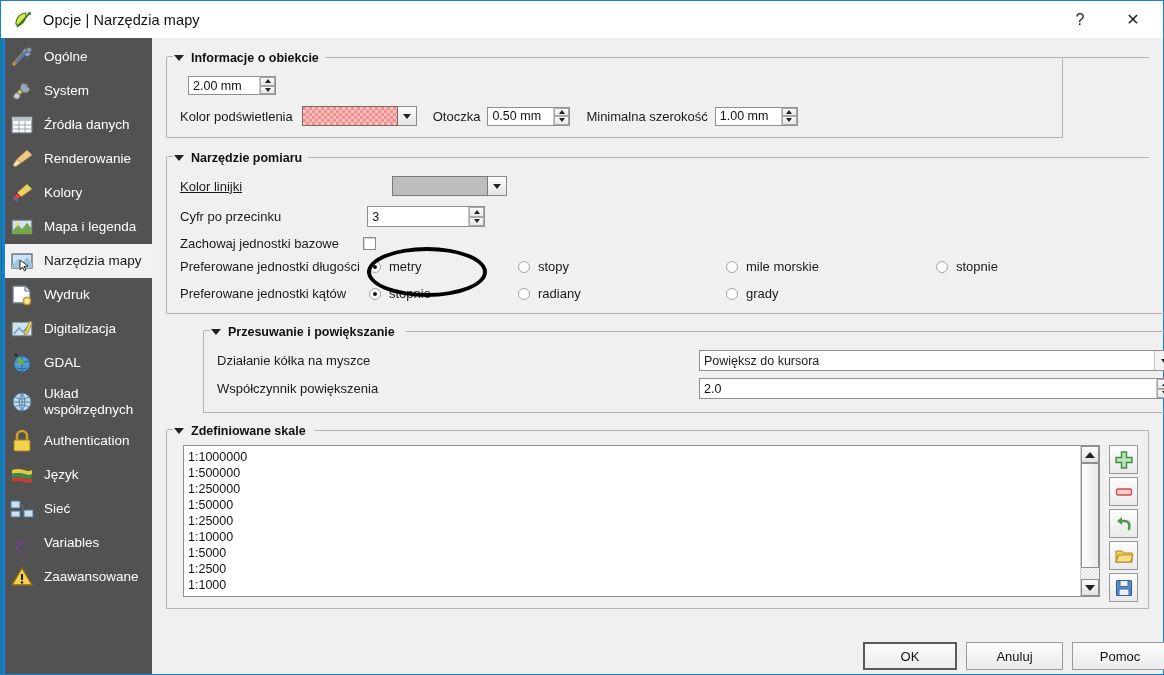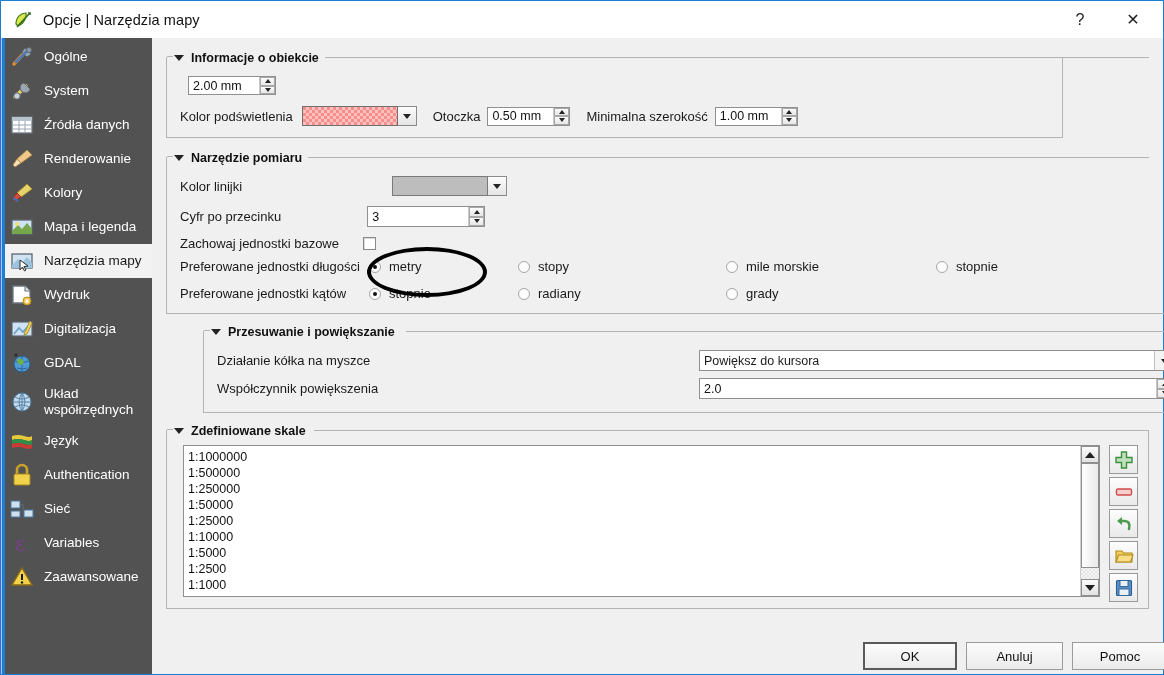--- a/index.html
+++ b/index.html
@@ -3,21 +3,21 @@
 <meta charset="utf-8">
 <style>
   html,body{margin:0;padding:0;}
   body{
     width:1164px;height:675px;overflow:hidden;
     font-family:"Liberation Sans", sans-serif;
     font-size:13px;color:#1a1a1a;
     background:#f0f0f0;
   }
   #app{position:relative;width:1164px;height:675px;
-       box-sizing:border-box;border:1px solid #1a7fd4;background:#c4b5fd;}
+       box-sizing:border-box;border:1px solid #1a7fd4;background:#0f766e;}
 
   
   .titlebar{position:absolute;left:0;top:0;width:1162px;height:37px;
             background:#ffffff;display:flex;align-items:center;box-sizing:border-box;}
   .title-icon{width:22px;height:22px;margin-left:11px;margin-right:9px;position:relative;flex:none;}
   .title-text{font-size:14.5px;color:#111;letter-spacing:.1px;}
   .tb-btns{margin-left:auto;display:flex;height:37px;}
   .tb-btn{width:46px;height:37px;display:flex;align-items:center;justify-content:center;
           font-size:16px;color:#222;}
   .tb-btn.close{width:60px;}
@@ -263,36 +263,36 @@
           <circle cx="13" cy="13" r="9" fill="#c3d8e8" stroke="#4a7ba5"></circle>
           <path d="M4 13 H22 M13 4 V22 M6 8 q7 4 14 0 M6 18 q7 -4 14 0 M13 4 q-6 9 0 18 M13 4 q6 9 0 18" stroke="#4a7ba5" stroke-width=".9" fill="none"></path>
         </svg>
       </span>
       <span class="side-lbl" style="white-space:pre-line;">Układ współrzędnych</span>
     </div>
 
     <div class="side-item">
       <span class="side-ico">
         <svg width="26" height="26" viewBox="0 0 26 26">
+          <path d="M8 12 V8 a5 5 0 0 1 10 0 v4" stroke="#c9a227" stroke-width="2.6" fill="none"></path>
+          <rect x="5" y="12" width="16" height="11" rx="1.5" fill="#f2d24b" stroke="#a8871c"></rect>
+        </svg>
+      </span>
+      <span class="side-lbl">Authentication</span>
+    </div>
+
+    <div class="side-item">
+      <span class="side-ico">
+        <svg width="26" height="26" viewBox="0 0 26 26">
           <path d="M3 8 q6 -2 12 0 q6 2 8 0 v4 q-2 2 -8 0 q-6 -2 -12 0 Z" fill="#e8c93c"></path>
           <path d="M3 12 q6 -2 12 0 q6 2 8 0 v4 q-2 2 -8 0 q-6 -2 -12 0 Z" fill="#2f8f4a"></path>
           <path d="M3 16 q6 -2 12 0 q6 2 8 0 v4 q-2 2 -8 0 q-6 -2 -12 0 Z" fill="#c93b34"></path>
         </svg>
       </span>
       <span class="side-lbl">Język</span>
-    </div>
-
-    <div class="side-item">
-      <span class="side-ico">
-        <svg width="26" height="26" viewBox="0 0 26 26">
-          <path d="M8 12 V8 a5 5 0 0 1 10 0 v4" stroke="#c9a227" stroke-width="2.6" fill="none"></path>
-          <rect x="5" y="12" width="16" height="11" rx="1.5" fill="#f2d24b" stroke="#a8871c"></rect>
-        </svg>
-      </span>
-      <span class="side-lbl">Authentication</span>
     </div>
 
     <div class="side-item">
       <span class="side-ico">
         <svg width="26" height="26" viewBox="0 0 26 26">
           <rect x="2" y="5" width="9" height="7" fill="#cfe0ee" stroke="#4a7ba5"></rect>
           <rect x="15" y="14" width="9" height="7" fill="#cfe0ee" stroke="#4a7ba5"></rect>
           <rect x="2" y="15" width="9" height="6" fill="#cfe0ee" stroke="#4a7ba5"></rect>
           <path d="M11 9 H14 V17" stroke="#5d6670" stroke-width="1.3" fill="none"></path>
         </svg>
@@ -381,21 +381,21 @@
     </div>
 
     <div class="group" style="left:14px;top:111px;width:1133px;height:165px;text-align:right;">
       <div class="group-frame"></div>
       <div class="group-line" style="left:140px;width:843px;"></div>
       <div class="group-title">
         <span class="tri"></span>
         <span>Narzędzie pomiaru</span>
       </div>
 
-      <div class="row" style="left:14px;top:27px;">
+      <div class="row" style="left:14px;top:27px;text-decoration:underline;">
         <span class="lbl">Kolor linijki</span>
         <span class="swatch-wrap" style="margin-left:150px;">
           <span class="swatch gray"></span>
           <span class="swatch-arrow">
               <i class="ar dn"></i>
             </span>
         </span>
       </div>
 
       <div class="row" style="left:14px;top:57px;">

